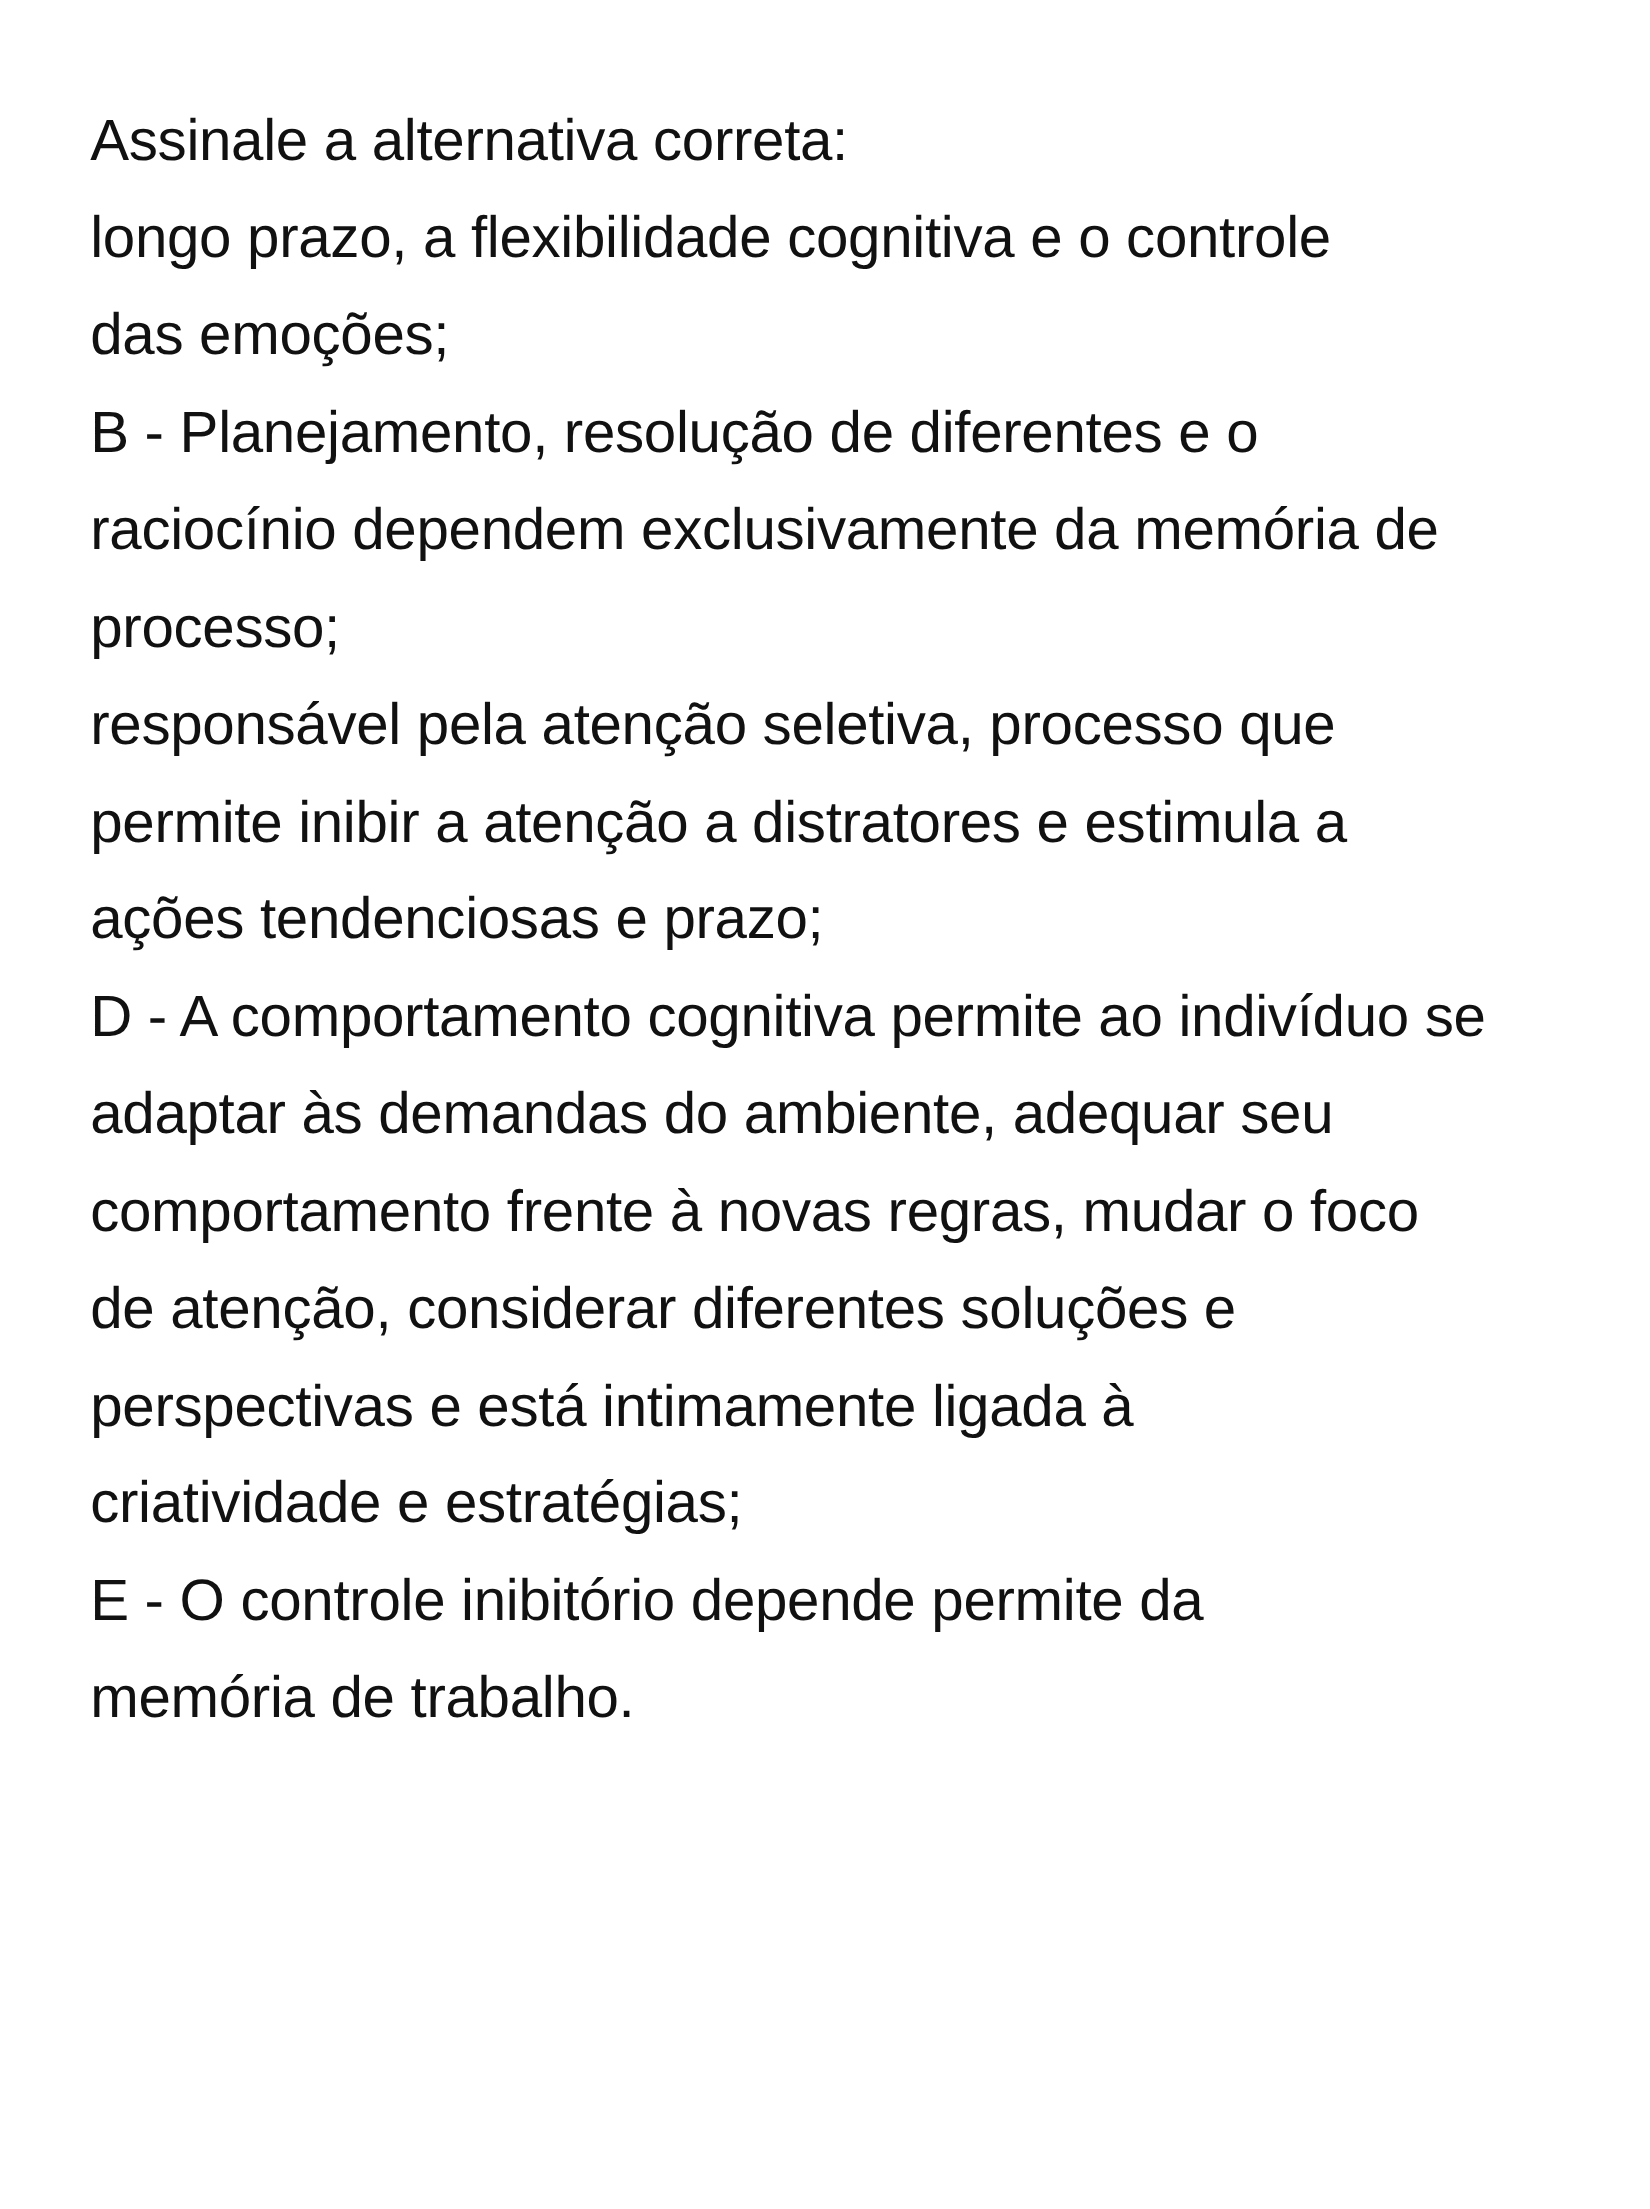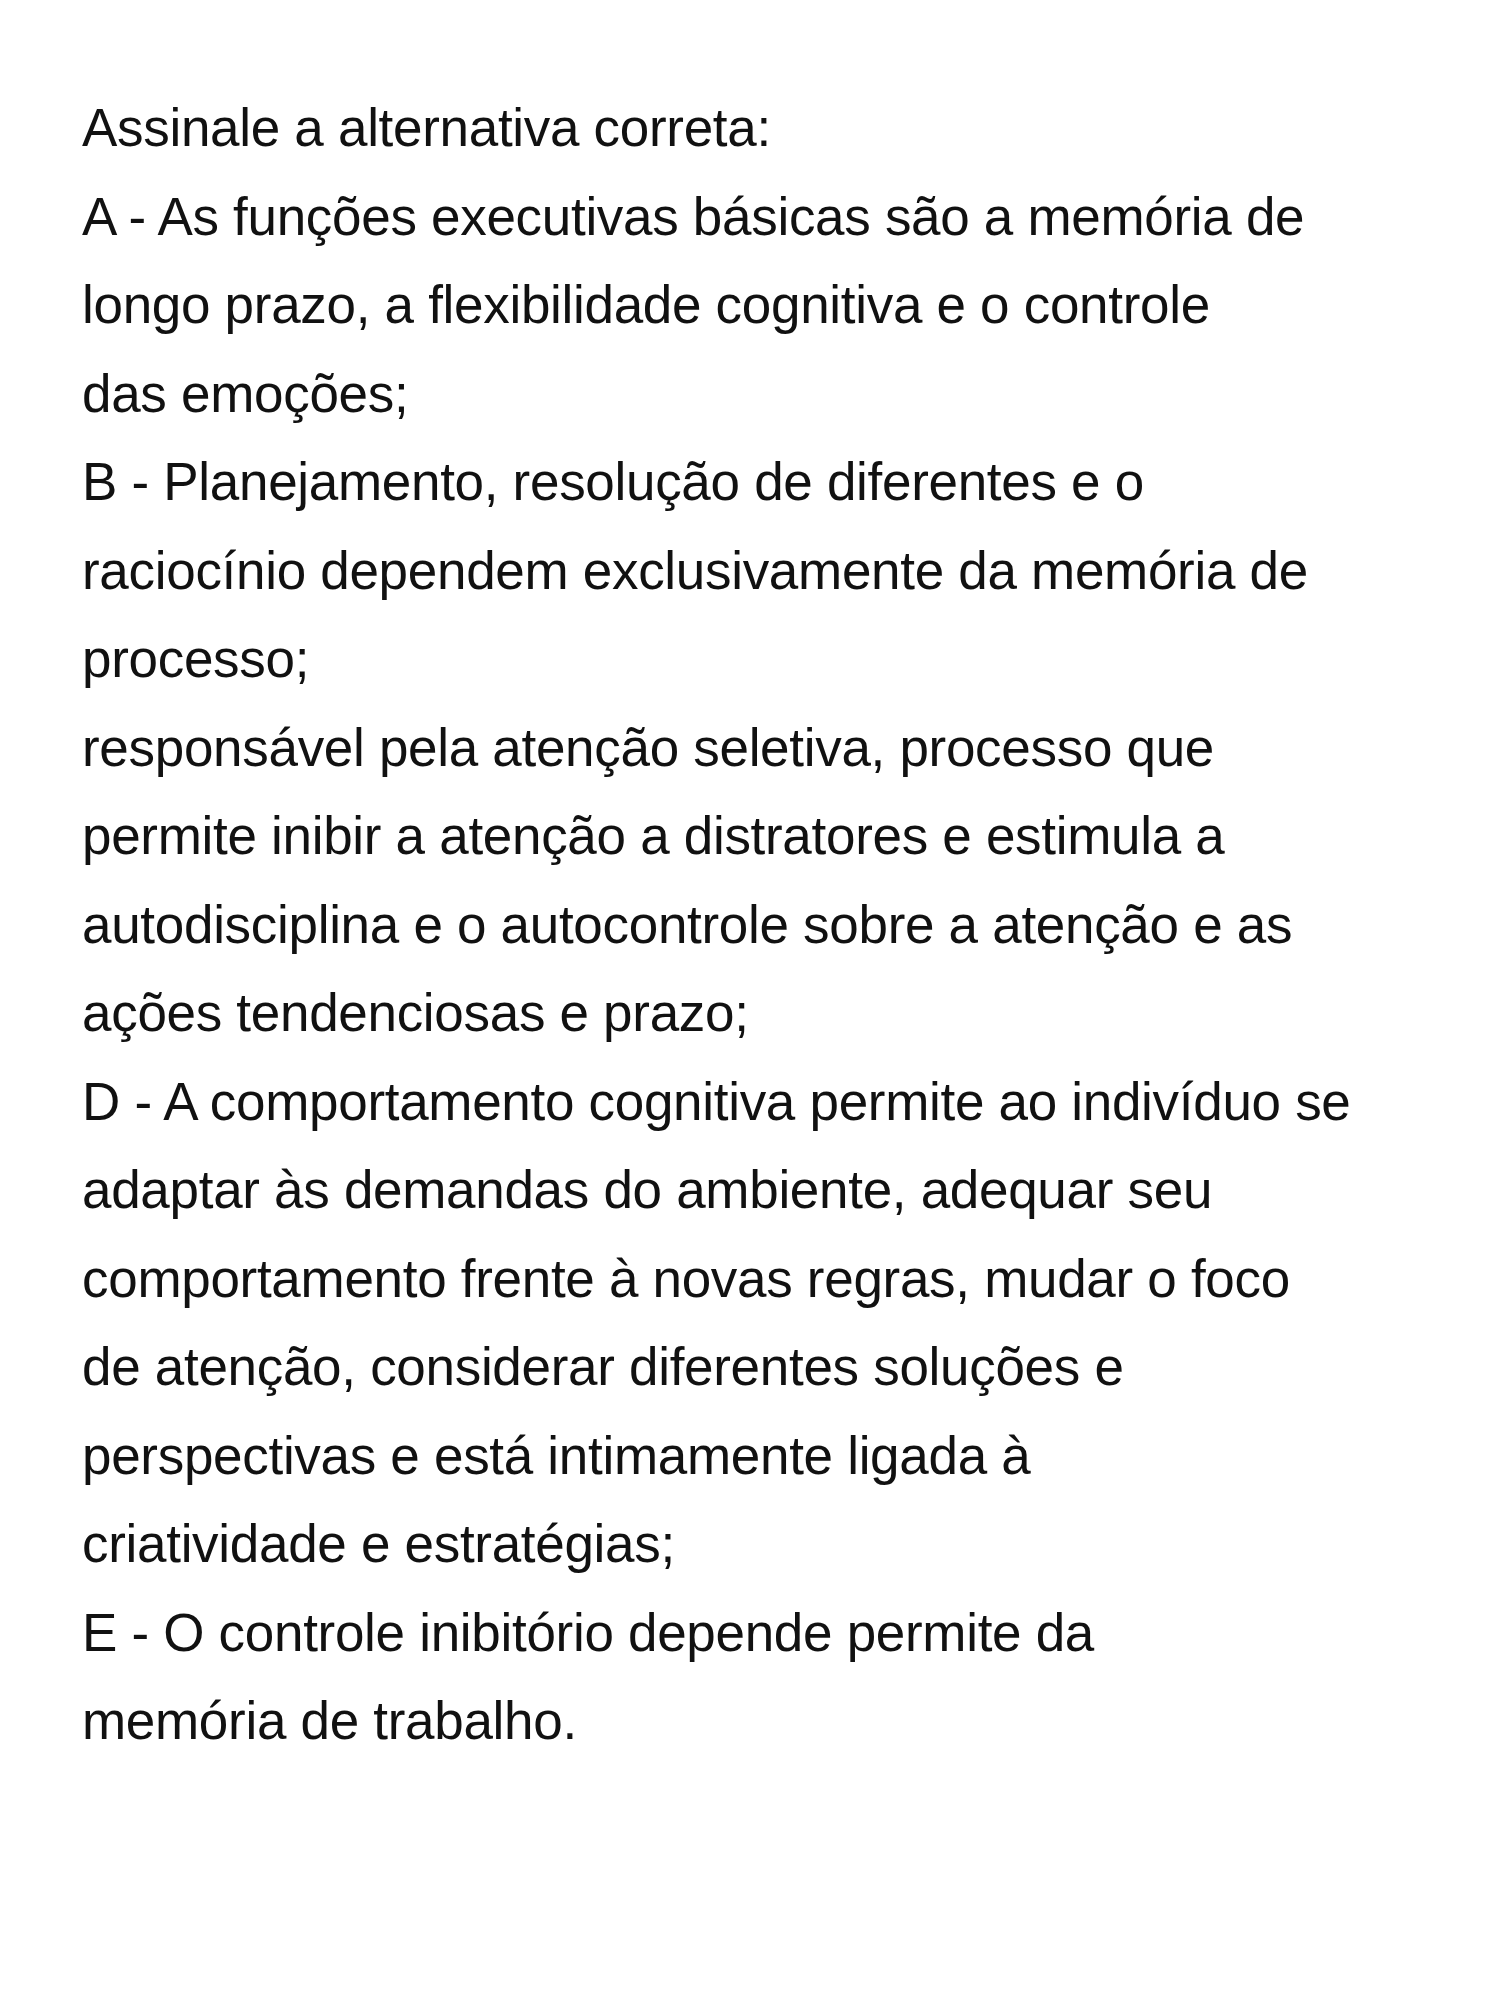--- a/index.html
+++ b/index.html
@@ -29,35 +29,33 @@
       display: block;
     }
   </style>
 </head>
 <body>
 
 <div class="doc">
   <span class="line">Assinale a alternativa correta:</span>
 
   <div>
-    <span class="line">A - As funções executivas básicas são a memória de</span>
     <span class="line">longo prazo, a flexibilidade cognitiva e o controle</span>
     <span class="line">das emoções;</span>
   </div>
 
   <div>
     <span class="line">B - Planejamento, resolução de diferentes e o</span>
     <span class="line">raciocínio dependem exclusivamente da memória de</span>
     <span class="line">processo;</span>
   </div>
 
   <div>
     <span class="line">responsável pela atenção seletiva, processo que</span>
     <span class="line">permite inibir a atenção a distratores e estimula a</span>
-    <span class="line">autodisciplina e o autocontrole sobre a atenção e as</span>
     <span class="line">ações tendenciosas e prazo;</span>
   </div>
 
   <div>
     <span class="line">D - A comportamento cognitiva permite ao indivíduo se</span>
     <span class="line">adaptar às demandas do ambiente, adequar seu</span>
     <span class="line">comportamento frente à novas regras, mudar o foco</span>
     <span class="line">de atenção, considerar diferentes soluções e</span>
     <span class="line">perspectivas e está intimamente ligada à</span>
     <span class="line">criatividade e estratégias;</span>

